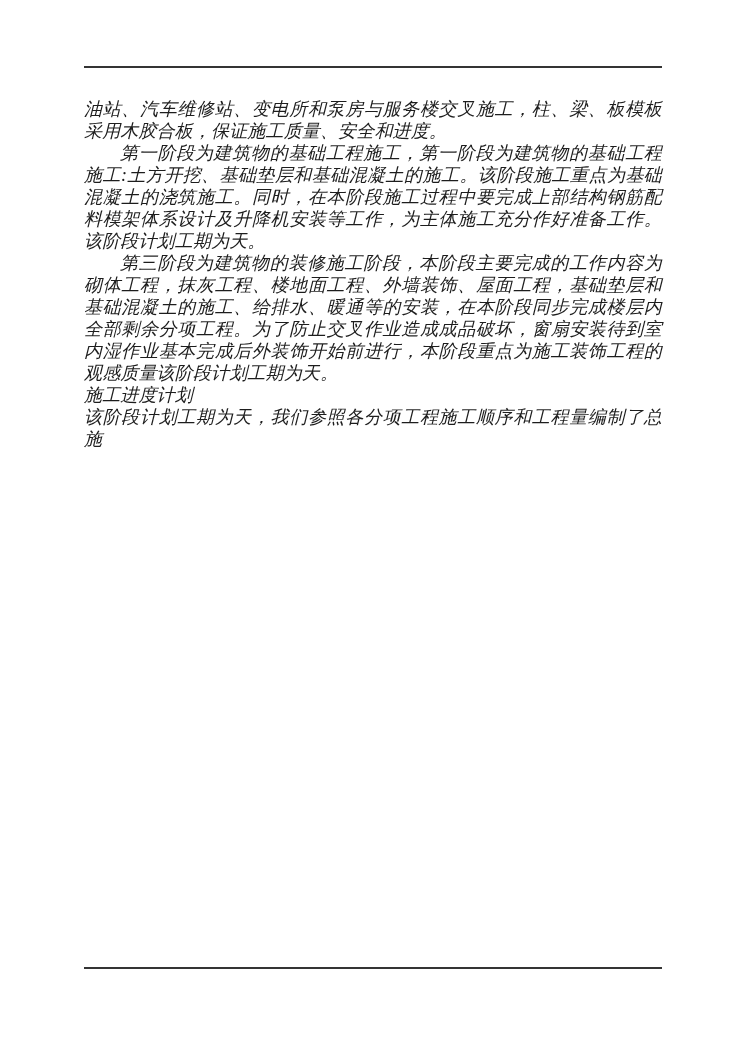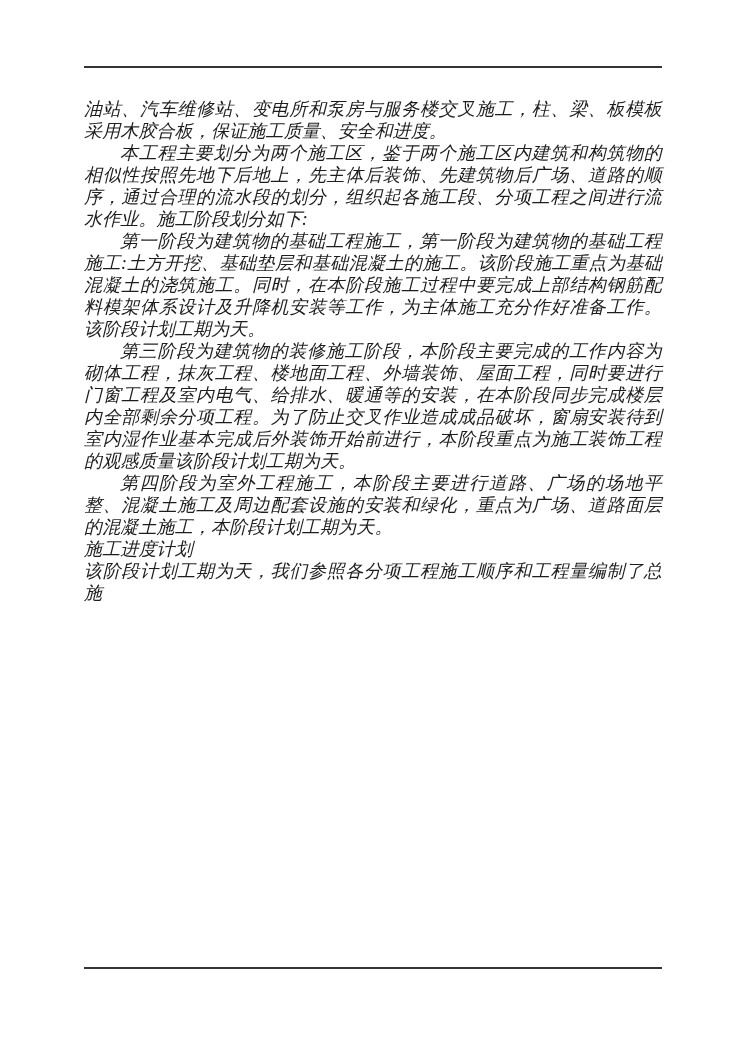--- a/index.html
+++ b/index.html
@@ -48,21 +48,19 @@
     text-indent: 0;
   }
 </style>
 </head>
 <body>
 
 <div class="page">
   <div class="rule rule-top"></div>
   <div class="content" id="doc-body">
       <p class="body">油站、汽车维修站、变电所和泵房与服务楼交叉施工，柱、梁、板模板采用木胶合板，保证施工质量、安全和进度。</p>
-      <p class="body indent">本工程主要划分为两个施工区，鉴于两个施工区内建筑和构筑物的相似性按照先地下后地上，先主体后装饰、先建筑物后广场、道路的顺序，通过合理的流水段的划分，组织起各施工段、分项工程之间进行流水作业。施工阶段划分如下:</p>
       <p class="body indent">第一阶段为建筑物的基础工程施工，第一阶段为建筑物的基础工程施工:土方开挖、基础垫层和基础混凝土的施工。该阶段施工重点为基础混凝土的浇筑施工。同时，在本阶段施工过程中要完成上部结构钢筋配料模架体系设计及升降机安装等工作，为主体施工充分作好准备工作。该阶段计划工期为天。</p>
-      <p class="body indent">第三阶段为建筑物的装修施工阶段，本阶段主要完成的工作内容为砌体工程，抹灰工程、楼地面工程、外墙装饰、屋面工程，同时要进行门窗工程及室内电气、给排水、暖通等的安装，在本阶段同步完成楼层内全部剩余分项工程。为了防止交叉作业造成成品破坏，窗扇安装待到室内湿作业基本完成后外装饰开始前进行，本阶段重点为施工装饰工程的观感质量该阶段计划工期为天。</p>
-      <p class="body indent">第四阶段为室外工程施工，本阶段主要进行道路、广场的场地平整、混凝土施工及周边配套设施的安装和绿化，重点为广场、道路面层的混凝土施工，本阶段计划工期为天。</p>
+      <p class="body indent">第三阶段为建筑物的装修施工阶段，本阶段主要完成的工作内容为砌体工程，抹灰工程、楼地面工程、外墙装饰、屋面工程，基础垫层和基础混凝土的施工、给排水、暖通等的安装，在本阶段同步完成楼层内全部剩余分项工程。为了防止交叉作业造成成品破坏，窗扇安装待到室内湿作业基本完成后外装饰开始前进行，本阶段重点为施工装饰工程的观感质量该阶段计划工期为天。</p>
       <p class="heading">施工进度计划</p>
       <p class="body">该阶段计划工期为天，我们参照各分项工程施工顺序和工程量编制了总施</p>
     </div>
   <div class="rule rule-bottom"></div>
 </div>
 
 </body></html>

